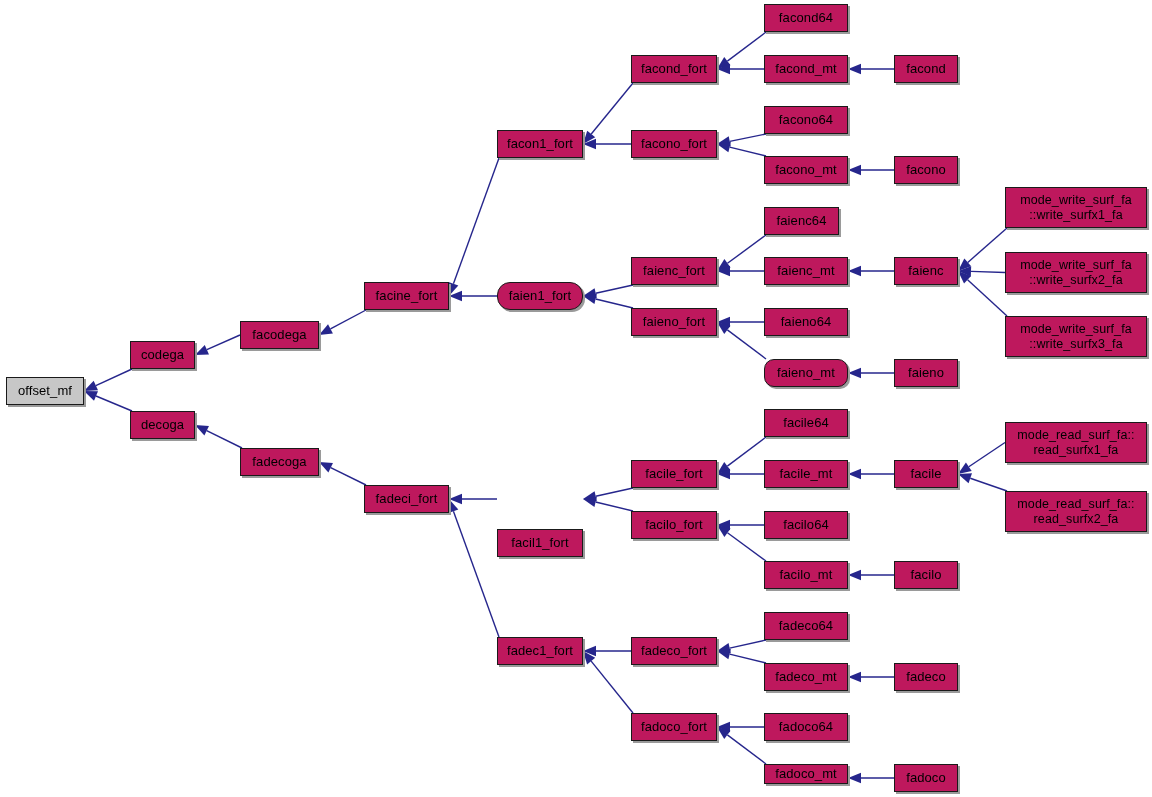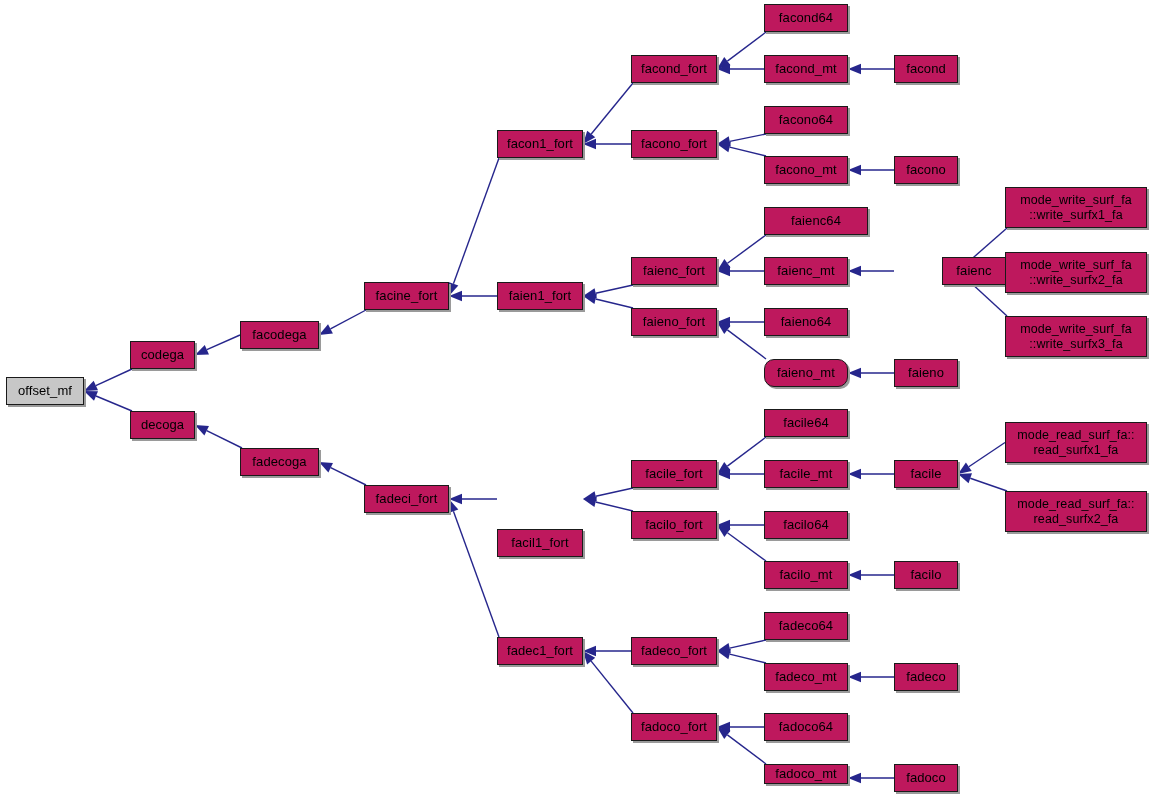--- a/index.html
+++ b/index.html
@@ -246,50 +246,50 @@
     </svg>
   <div id="node-layer">
       <div class="node highlight" style="left: 6px; top: 377px; width: 78px; height: 28px;">offset_mf</div>
       <div class="node" style="left: 130px; top: 341px; width: 65px; height: 28px;">codega</div>
       <div class="node" style="left: 130px; top: 411px; width: 65px; height: 28px;">decoga</div>
       <div class="node" style="left: 240px; top: 321px; width: 79px; height: 28px;">facodega</div>
       <div class="node" style="left: 240px; top: 448px; width: 79px; height: 28px;">fadecoga</div>
       <div class="node" style="left: 364px; top: 282px; width: 85px; height: 28px;">facine_fort</div>
       <div class="node" style="left: 364px; top: 485px; width: 85px; height: 28px;">fadeci_fort</div>
       <div class="node" style="left: 497px; top: 130px; width: 86px; height: 28px;">facon1_fort</div>
-      <div class="node" style="left: 497px; top: 282px; width: 86px; height: 28px;">faien1_fort</div>
+      <div class="node" style="left: 497px; top: 282px; width: 86px; height: 28px; border-radius: 13px;">faien1_fort</div>
       <div class="node" style="left: 497px; top: 485px; width: 86px; height: 28px; margin-top: 44px;">facil1_fort</div>
       <div class="node" style="left: 497px; top: 637px; width: 86px; height: 28px;">fadec1_fort</div>
       <div class="node" style="left: 631px; top: 55px; width: 86px; height: 28px;">facond_fort</div>
       <div class="node" style="left: 631px; top: 130px; width: 86px; height: 28px;">facono_fort</div>
       <div class="node" style="left: 631px; top: 257px; width: 86px; height: 28px;">faienc_fort</div>
       <div class="node" style="left: 631px; top: 308px; width: 86px; height: 28px;">faieno_fort</div>
       <div class="node" style="left: 631px; top: 460px; width: 86px; height: 28px;">facile_fort</div>
       <div class="node" style="left: 631px; top: 511px; width: 86px; height: 28px;">facilo_fort</div>
       <div class="node" style="left: 631px; top: 637px; width: 86px; height: 28px;">fadeco_fort</div>
       <div class="node" style="left: 631px; top: 713px; width: 86px; height: 28px;">fadoco_fort</div>
       <div class="node" style="left: 764px; top: 4px; width: 84px; height: 28px;">facond64</div>
       <div class="node" style="left: 764px; top: 55px; width: 84px; height: 28px;">facond_mt</div>
       <div class="node" style="left: 764px; top: 106px; width: 84px; height: 28px;">facono64</div>
       <div class="node" style="left: 764px; top: 156px; width: 84px; height: 28px;">facono_mt</div>
-      <div class="node" style="left: 764px; top: 207px; width: 104px; height: 28px;">faienc64</div>
+      <div class="node" style="left: 764px; top: 207px; width: 75px; height: 28px;">faienc64</div>
       <div class="node" style="left: 764px; top: 257px; width: 84px; height: 28px;">faienc_mt</div>
       <div class="node" style="left: 764px; top: 308px; width: 84px; height: 28px;">faieno64</div>
       <div class="node" style="left: 764px; top: 359px; width: 84px; height: 28px; border-radius: 10px;">faieno_mt</div>
       <div class="node" style="left: 764px; top: 409px; width: 84px; height: 28px;">facile64</div>
       <div class="node" style="left: 764px; top: 460px; width: 84px; height: 28px;">facile_mt</div>
       <div class="node" style="left: 764px; top: 511px; width: 84px; height: 28px;">facilo64</div>
       <div class="node" style="left: 764px; top: 561px; width: 84px; height: 28px;">facilo_mt</div>
       <div class="node" style="left: 764px; top: 612px; width: 84px; height: 28px;">fadeco64</div>
       <div class="node" style="left: 764px; top: 663px; width: 84px; height: 28px;">fadeco_mt</div>
       <div class="node" style="left: 764px; top: 713px; width: 84px; height: 28px;">fadoco64</div>
       <div class="node" style="left: 764px; top: 764px; width: 84px; height: 20px;">fadoco_mt</div>
       <div class="node" style="left: 894px; top: 55px; width: 64px; height: 28px;">facond</div>
       <div class="node" style="left: 894px; top: 156px; width: 64px; height: 28px;">facono</div>
-      <div class="node" style="left: 894px; top: 257px; width: 64px; height: 28px; margin-left: 48px;">faienc</div>
+      <div class="node" style="left: 894px; top: 257px; width: 64px; height: 28px;">faienc</div>
       <div class="node" style="left: 894px; top: 359px; width: 64px; height: 28px;">faieno</div>
       <div class="node" style="left: 894px; top: 460px; width: 64px; height: 28px;">facile</div>
       <div class="node" style="left: 894px; top: 561px; width: 64px; height: 28px;">facilo</div>
       <div class="node" style="left: 894px; top: 663px; width: 64px; height: 28px;">fadeco</div>
       <div class="node" style="left: 894px; top: 764px; width: 64px; height: 28px;">fadoco</div>
       <div class="node two-line" style="left: 1005px; top: 187px; width: 142px; height: 41px;">mode_write_surf_fa
 ::write_surfx1_fa</div>
       <div class="node two-line" style="left: 1005px; top: 252px; width: 142px; height: 41px;">mode_write_surf_fa
 ::write_surfx2_fa</div>
       <div class="node two-line" style="left: 1005px; top: 316px; width: 142px; height: 41px;">mode_write_surf_fa

